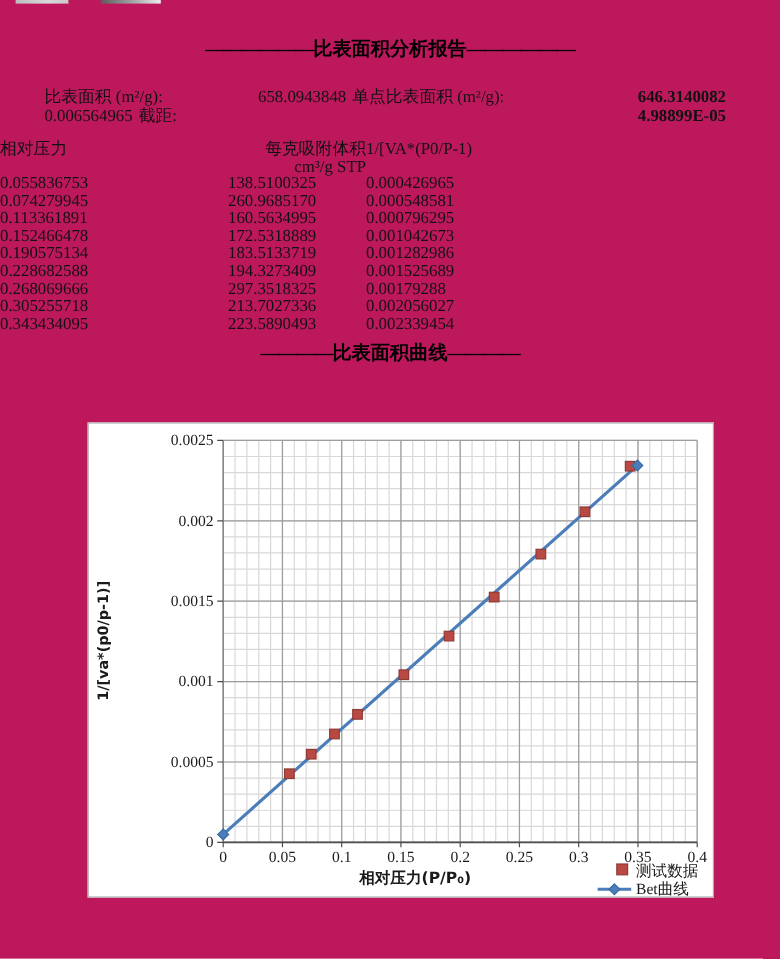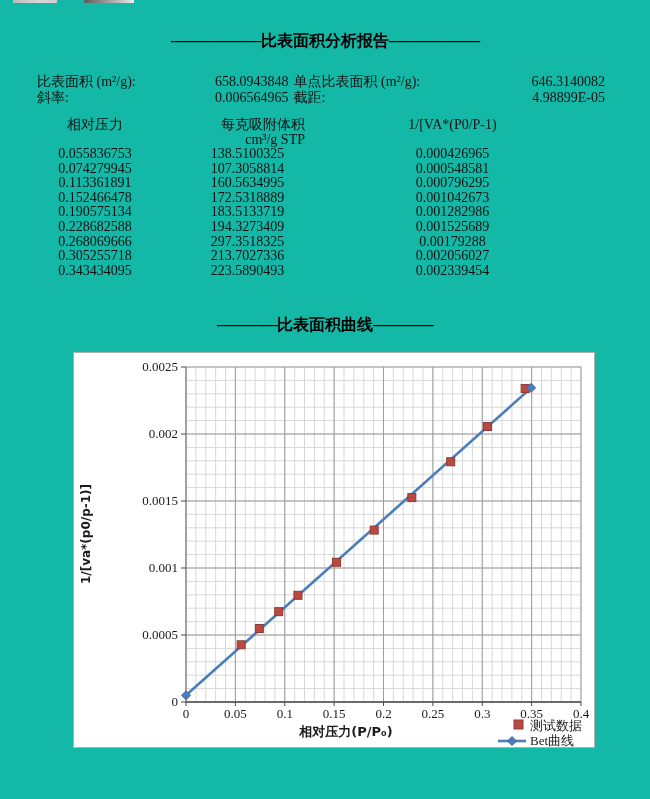--- a/index.html
+++ b/index.html
@@ -1,43 +1,43 @@
 <!DOCTYPE html>
 <html><head>
 <meta charset="utf-8">
 <style>
   html,body{margin:0;padding:0;background:#fff;}
-  .page{position:relative;width:650px;height:799px;background:#14b8a6;overflow:hidden;
+  .page{position:relative;width:650px;height:799px;background:#be185d;overflow:hidden;
         font-family:"Liberation Serif","DejaVu Serif",serif;color:#111;}
 
   
   .topbar1{position:absolute;left:13px;top:0;width:44px;height:3px;
            background:linear-gradient(90deg,#bdbdbd,#d8d8d8 60%,#cccccc);}
   .topbar2{position:absolute;left:84px;top:0;width:50px;height:3px;
            background:linear-gradient(90deg,#5c5c5c,#aeaeae 60%,#ededed);}
 
   .doc-title{position:absolute;left:0;width:650px;text-align:center;
              font-weight:bold;font-size:16px;color:#000;white-space:nowrap;}
   .doc-title .dash{letter-spacing:-1px;}
   .title-report{top:31px;}
-  .title-curve{top:315px;}
+  .title-curve{top:284px;}
 
   .summary{position:absolute;top:74px;left:37px;width:568px;font-size:14px;line-height:15.5px;}
   .summary-row{display:flex;}
   .sum-left{width:178px;flex:0 0 auto;}
   .sum-mid-val{margin-right:5px;}
-  .sum-right{margin-left:auto;text-align:right;}
+  .sum-right{margin-left:auto;text-align:right;font-weight:bold;}
 
   .table-wrap{position:absolute;top:117px;left:0;width:600px;}
   table{border-collapse:collapse;width:600px;font-size:14px;table-layout:fixed;}
   col.c1{width:190px;} col.c2{width:115px;} col.c3{width:295px;}
   th,td{padding:0;font-weight:normal;}
   thead th{line-height:15px;vertical-align:top;}
   tbody td{line-height:14.6px;}
-  .ar{text-align:center;} .ac{text-align:right;}
+  .ar{text-align:left;} .ac{text-align:right;}
 
   .chart{position:absolute;left:73px;top:352px;width:520px;height:394px;
          border:1px solid #b0b0b0;background:#fff;}
   .chart svg{display:block;}
 </style>
 </head>
 <body>
 
 <div class="page">
 
@@ -47,21 +47,20 @@
   <div class="doc-title title-report"><span class="dash">——————</span><span>比表面积分析报告</span><span class="dash">——————</span></div>
 
   <div class="summary">
       <div class="summary-row">
         <span class="sum-left">比表面积 (m²/g):</span>
         <span class="sum-mid-val">658.0943848</span>
         <span class="sum-mid-label">单点比表面积 (m²/g):</span>
         <span class="sum-right">646.3140082</span>
       </div>
       <div class="summary-row">
-        <span class="sum-left">斜率:</span>
         <span class="sum-mid-val">0.006564965</span>
         <span class="sum-mid-label">截距:</span>
         <span class="sum-right">4.98899E-05</span>
       </div>
     </div>
 
   <div class="table-wrap">
     <table>
       <colgroup>
           <col class="c1">
@@ -79,21 +78,21 @@
         </tr>
       </thead>
       <tbody>
           <tr>
             <td class="ar">0.055836753</td>
             <td class="ar">138.5100325</td>
             <td class="ar">0.000426965</td>
           </tr>
           <tr>
             <td class="ar">0.074279945</td>
-            <td class="ar">107.3058814</td>
+            <td class="ar">260.9685170</td>
             <td class="ar">0.000548581</td>
           </tr>
           <tr>
             <td class="ar">0.113361891</td>
             <td class="ar">160.5634995</td>
             <td class="ar">0.000796295</td>
           </tr>
           <tr>
             <td class="ar">0.152466478</td>
             <td class="ar">172.5318889</td>

